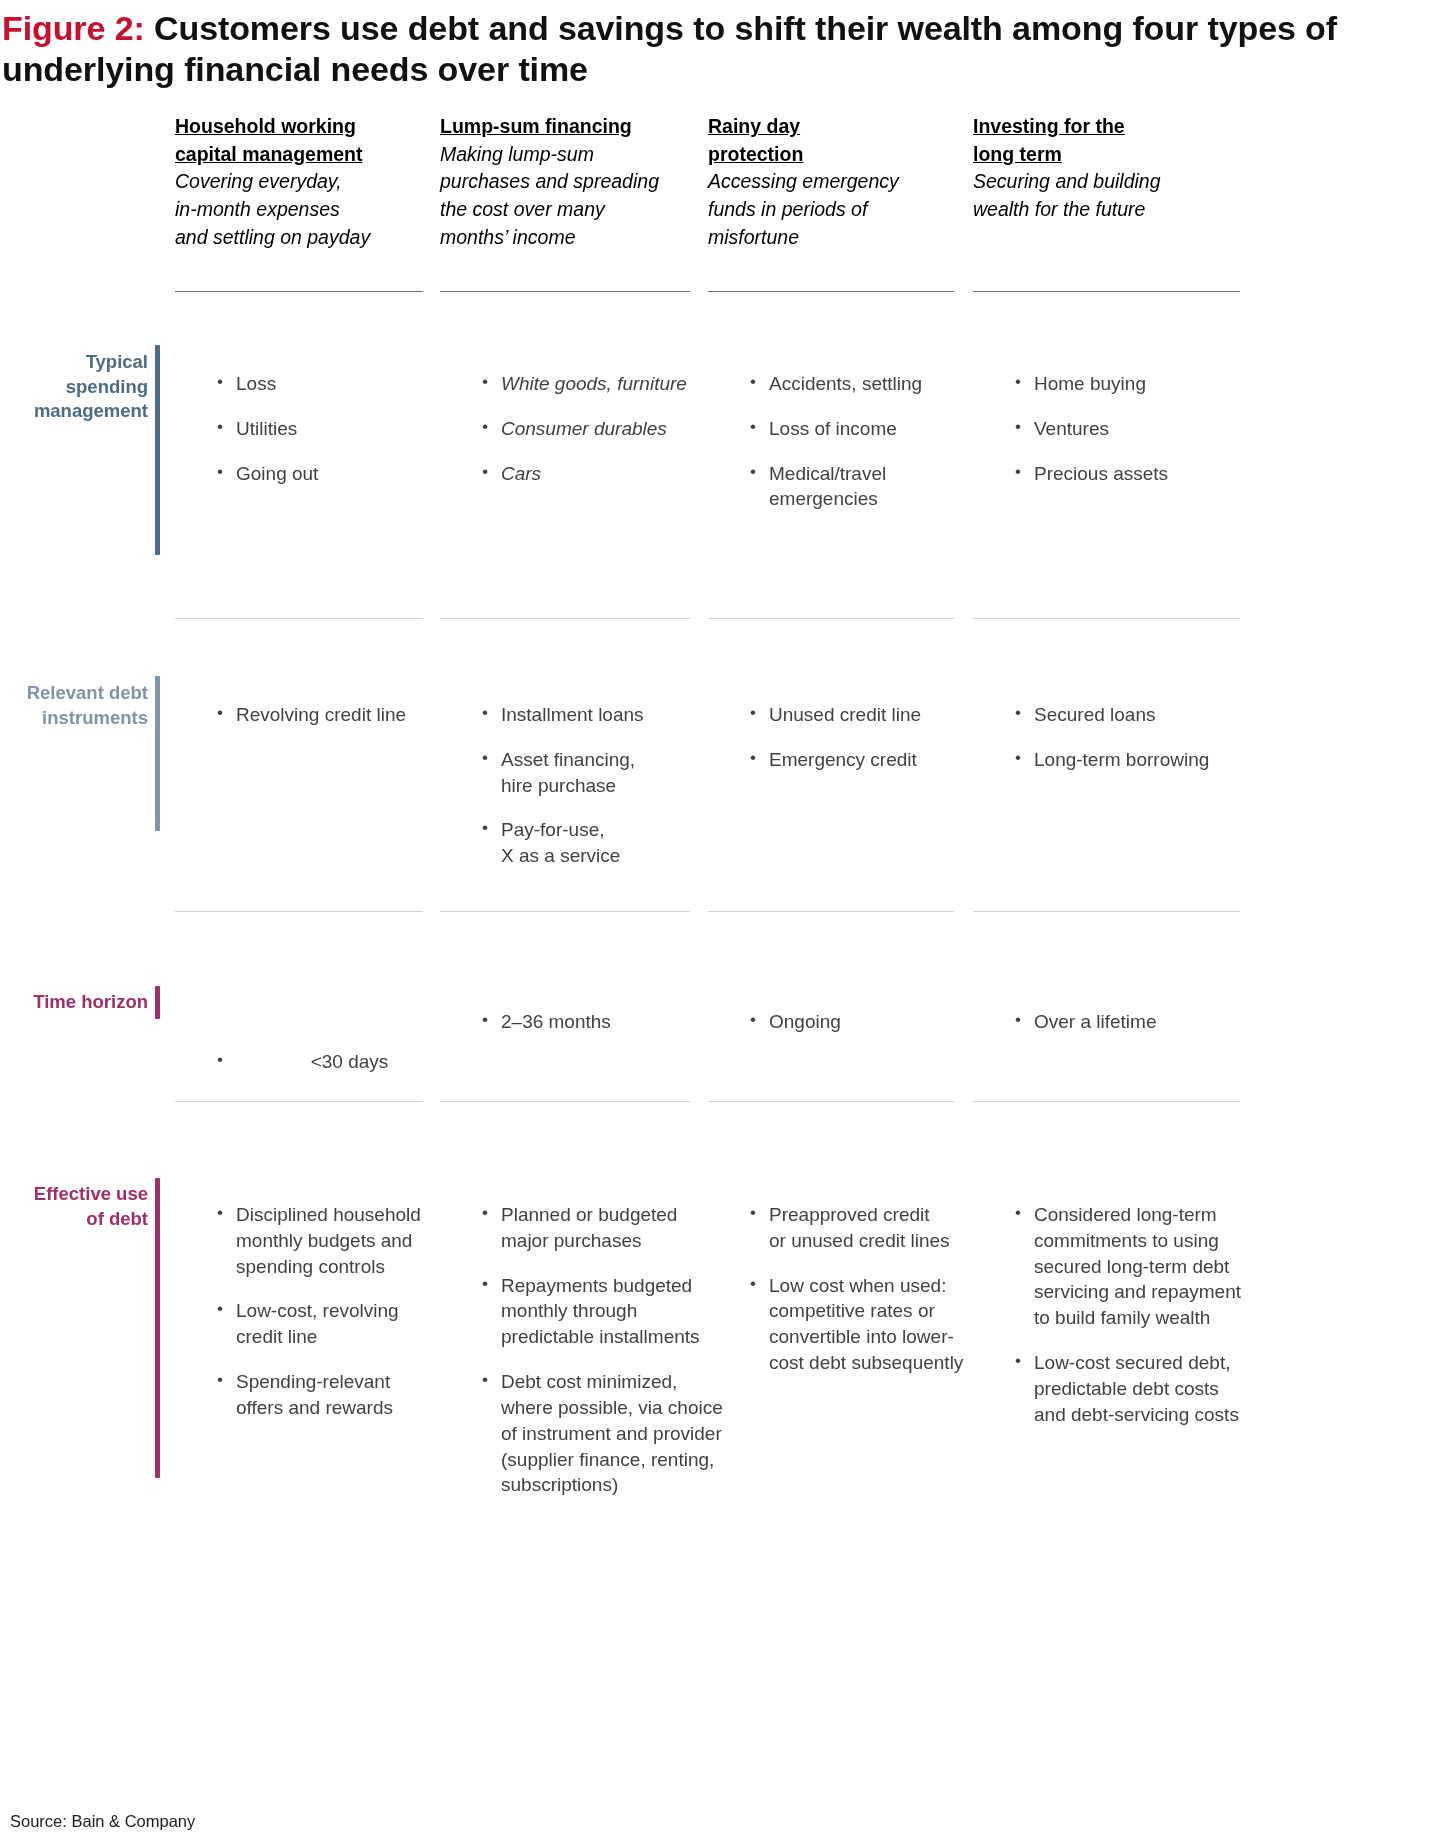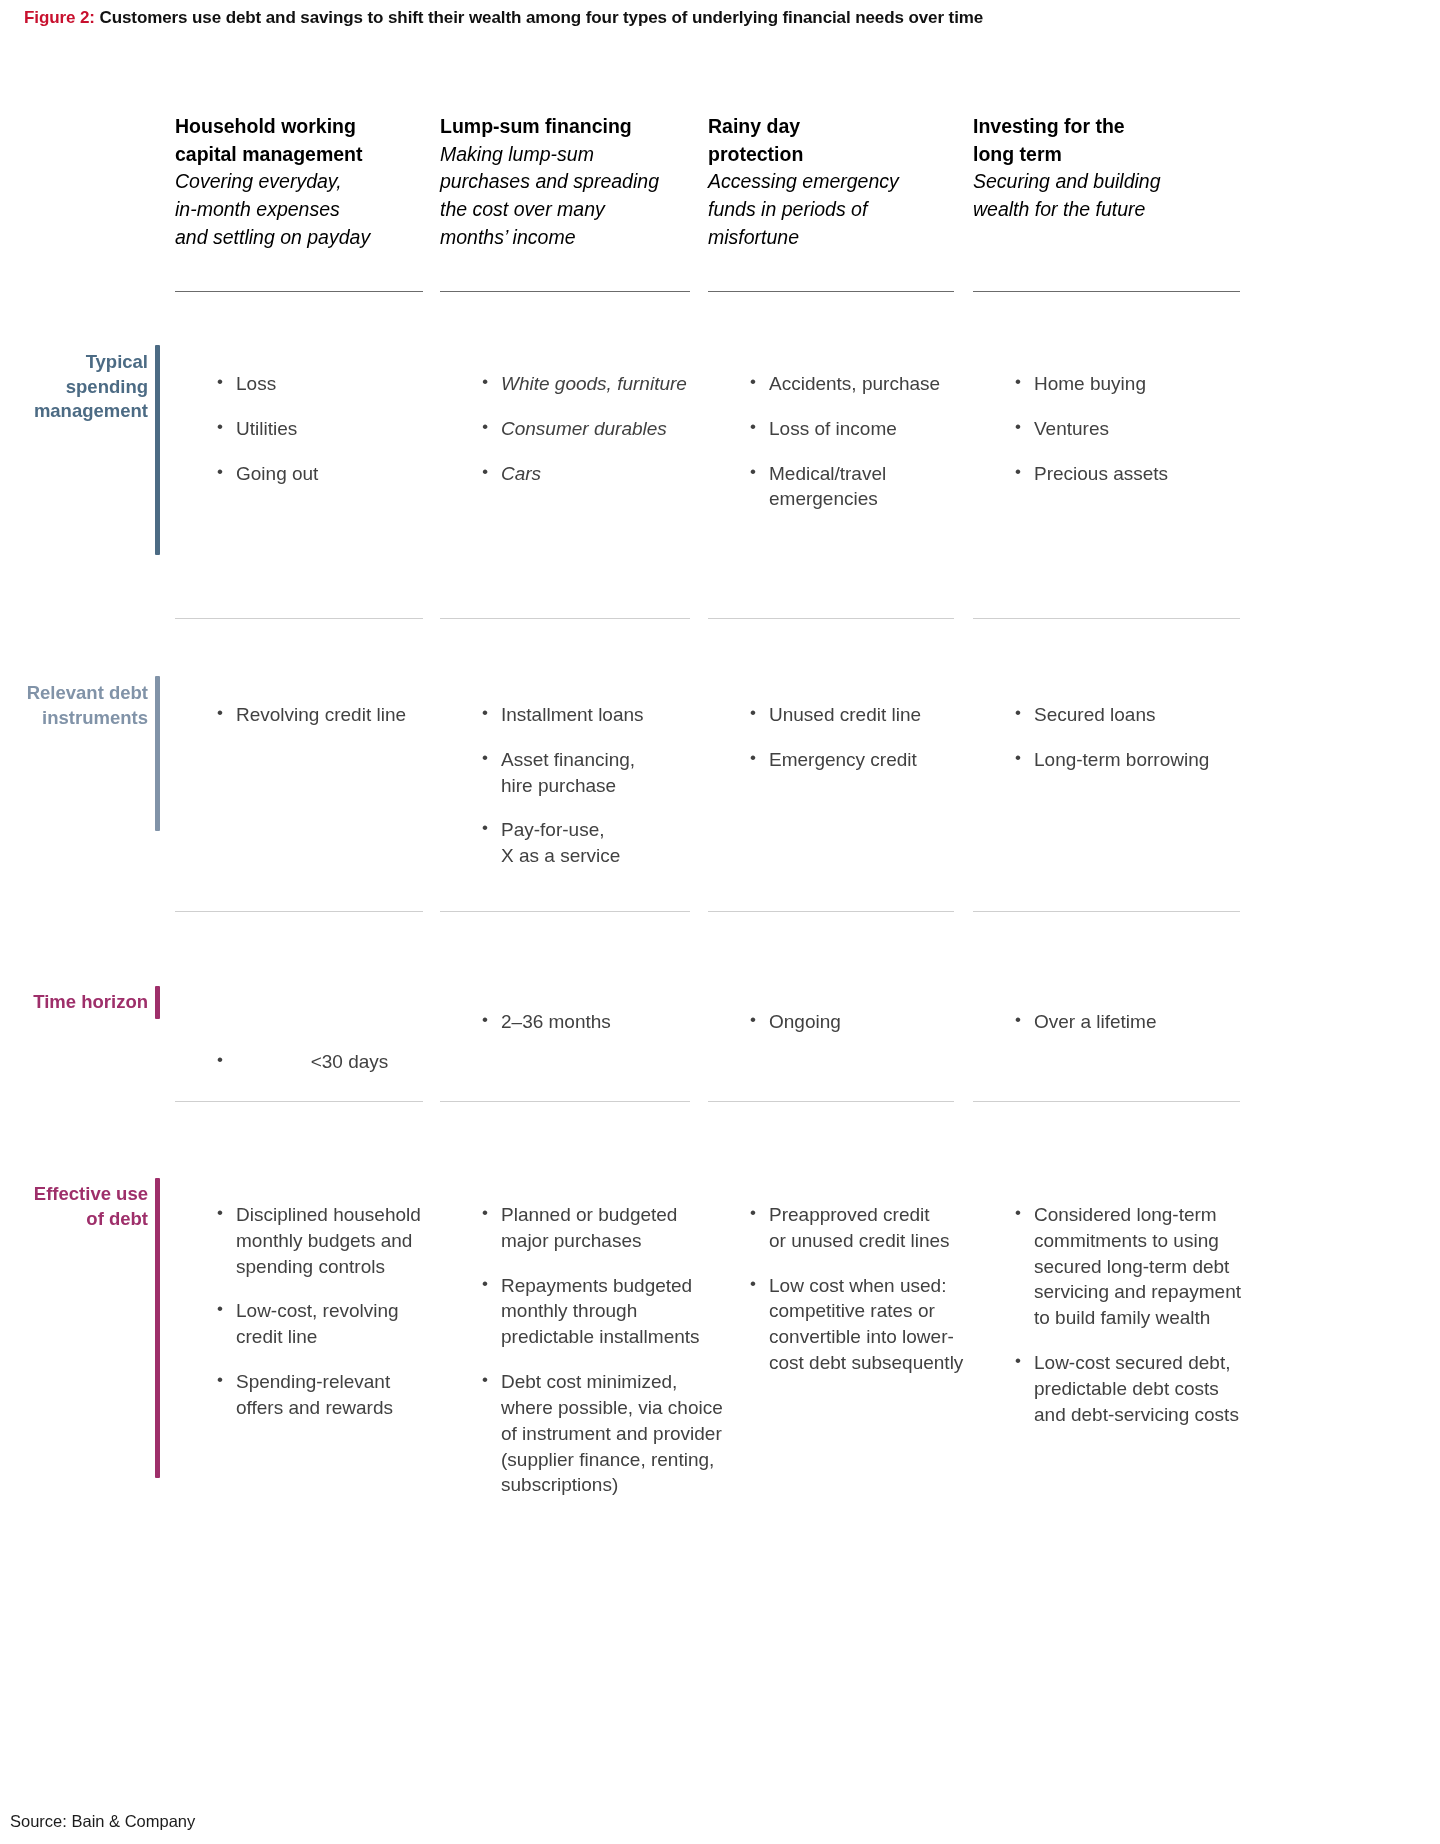--- a/index.html
+++ b/index.html
@@ -12,24 +12,24 @@
     height: 1844px;
     position: relative;
     font-family: "Liberation Sans", sans-serif;
     color: #3c3c3c;
     overflow: hidden;
   }
 
   
   .title-block {
     position: absolute;
-    left: 24px;
+    left: 2px;
     top: 8px;
     width: 1390px;
-    font-size: 17px;
+    font-size: 34px;
     font-weight: bold;
     line-height: 1.22;
     color: #000000;
     letter-spacing: -0.1px;
   }
   .fig-label { color: #c8102e; }
   .fig-rest  { color: #111111; font-weight: bold; }
 
   
   .grid {
@@ -51,20 +51,21 @@
   .colhead {
     top: 113px;
     font-size: 19.5px;
     line-height: 1.42;
     color: #000000;
   }
   .colhead .h-title {
     font-weight: bold;
     display: block;
     white-space: pre-line;
+    text-decoration: underline;
   }
   .colhead .h-sub {
     font-style: italic;
     font-weight: normal;
     display: block;
     white-space: pre-line;
   }
 
   
   .headrule {
@@ -187,21 +188,21 @@
     <li>Loss</li>
     <li>Utilities</li>
     <li>Going out</li>
   </ul>
   <ul class="bullets col c1" style="top:352px;font-style:italic;">
     <li>White goods, furniture</li>
     <li>Consumer durables</li>
     <li>Cars</li>
   </ul>
   <ul class="bullets col c2" style="top:352px;">
-    <li>Accidents, purchase</li>
+    <li>Accidents, settling</li>
     <li>Loss of income</li>
     <li>Medical/travel
 emergencies</li>
   </ul>
   <ul class="bullets col c3" style="top:352px;">
     <li>Home buying</li>
     <li>Ventures</li>
     <li>Precious assets</li>
   </ul>
 

